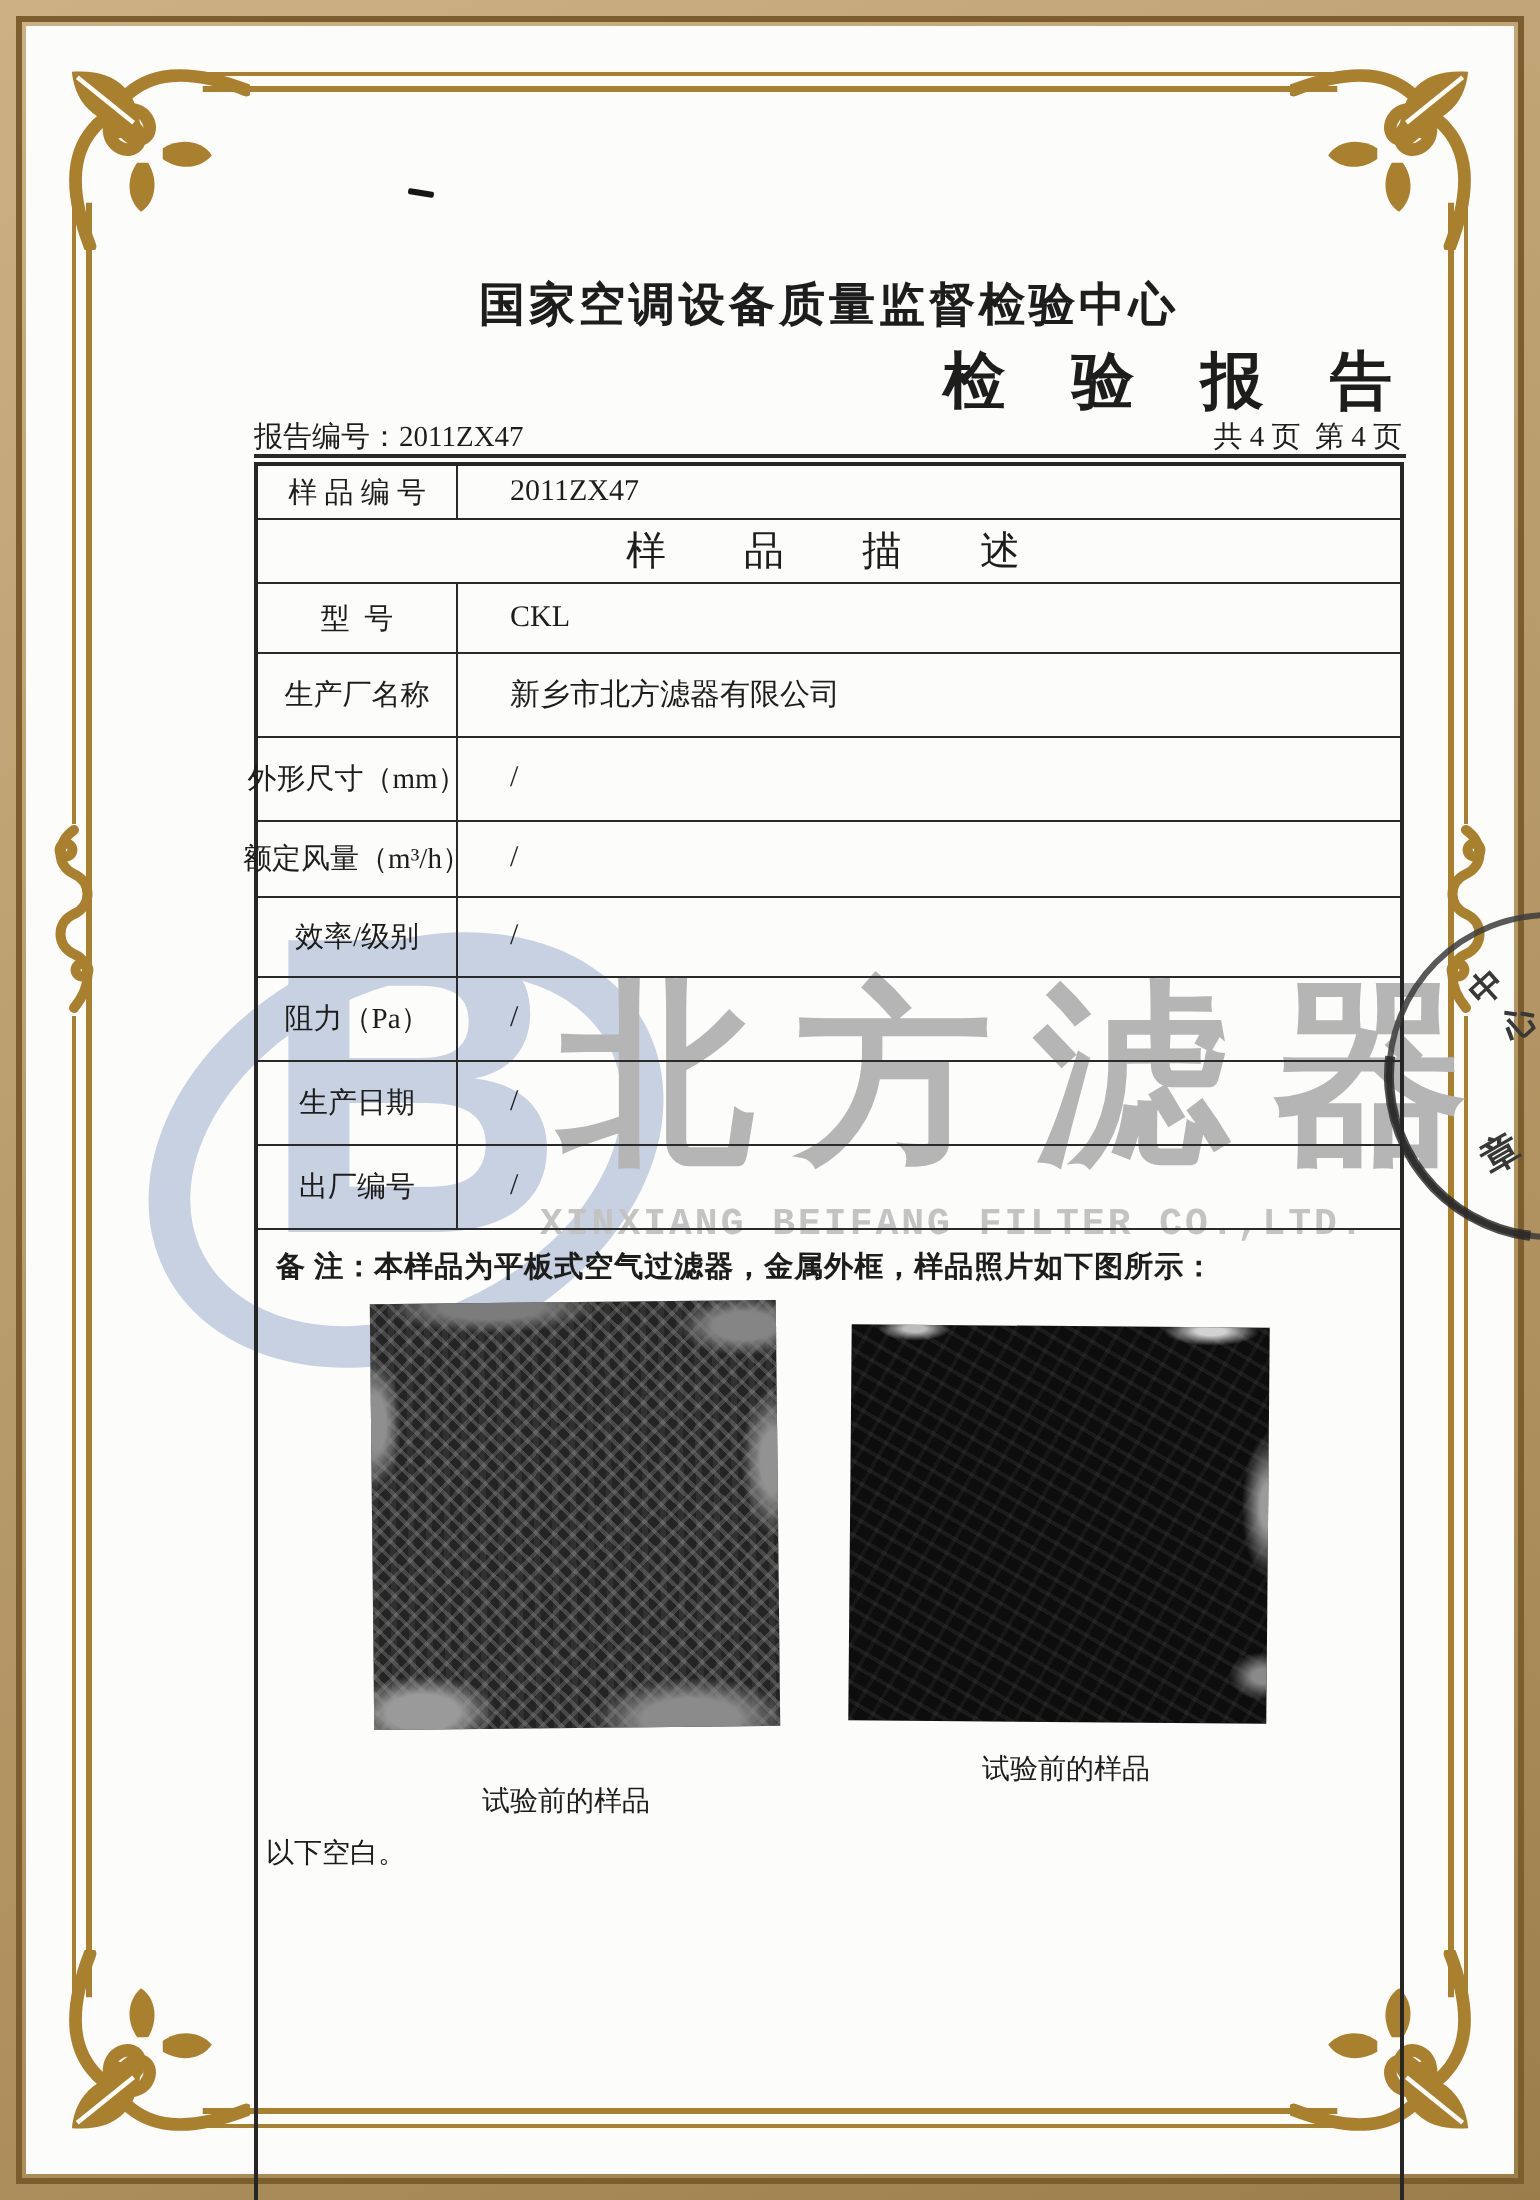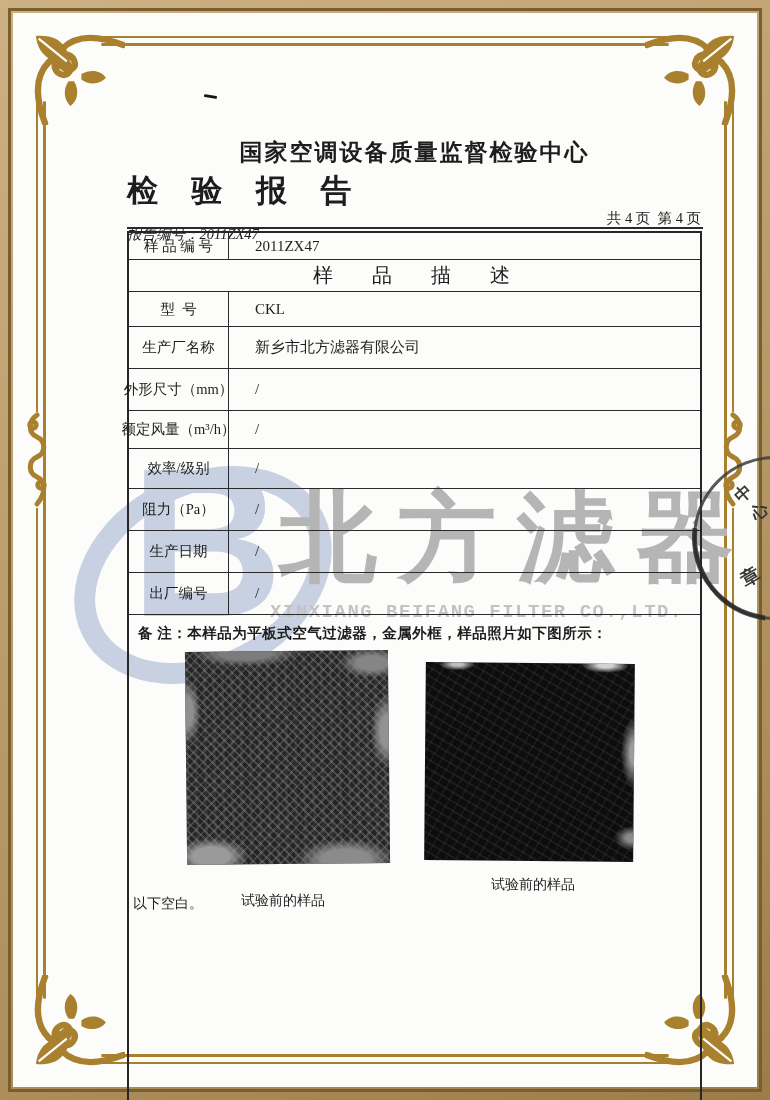--- a/index.html
+++ b/index.html
@@ -27,41 +27,41 @@
     font-weight:800;font-size:212px;color:#c5cfe0;line-height:1.2;}
   .wm-cn{position:absolute;left:279px;top:488px;font-family:"Liberation Sans",sans-serif;
     font-weight:700;font-size:98px;letter-spacing:21px;color:#b5b5b5;white-space:pre;line-height:1;}
   .wm-en{position:absolute;left:270px;top:601px;font-family:Liberation Mono, monospace;
     font-weight:700;font-size:19px;letter-spacing:1.5px;color:#c3c3c3;white-space:pre;}
 
   
   .content{position:absolute;left:0;top:0;width:770px;height:1100px;}
   .title-1{position:absolute;left:127px;top:137px;width:575px;text-align:center;
     font-size:23px;font-weight:700;letter-spacing:2px;white-space:pre;}
-  .title-2{position:absolute;left:127px;top:170px;width:575px;text-align:left;
+  .title-2{position:absolute;left:127px;top:170px;width:575px;text-align:right;
     font-size:31px;font-weight:700;letter-spacing:6px;white-space:pre;}
   .report-line{position:absolute;left:127px;top:209px;width:576px;font-size:14.5px;}
-  .report-no{position:absolute;left:0;top:16px;white-space:pre;font-style:italic;}
+  .report-no{position:absolute;left:0;top:0;white-space:pre;}
   .page-count{position:absolute;right:2px;top:0;white-space:pre;}
   .report-underline{position:absolute;left:127px;top:227px;width:576px;height:1.5px;background:#2a2a2a;}
 
   
   .doc-table{position:absolute;left:127px;top:231px;width:575px;height:877px;
     border:2px solid #262626;box-sizing:border-box;background:transparent;}
   .t-row{display:flex;box-sizing:border-box;border-bottom:1.5px solid #2a2a2a;}
   .t-label{width:100px;box-sizing:border-box;border-right:1.5px solid #2a2a2a;
     display:flex;align-items:center;justify-content:center;font-size:14.5px;
     text-align:center;white-space:pre;}
   .t-value{flex:1;display:flex;align-items:center;padding-left:26px;font-size:15px;white-space:pre;}
   .t-section{display:flex;align-items:center;justify-content:center;box-sizing:border-box;
     border-bottom:1.5px solid #2a2a2a;font-size:20px;letter-spacing:6px;white-space:pre;}
   .t-remark{position:relative;box-sizing:border-box;height:358px;}
   .remark-text{position:absolute;left:9px;top:9px;font-size:14.5px;font-weight:600;
     letter-spacing:.5px;white-space:pre;font-family:Liberation Serif, serif;}
-  .blank-note{position:absolute;left:4px;top:280px;font-size:14px;white-space:pre;font-family:Liberation Mono, monospace;}
+  .blank-note{position:absolute;left:4px;top:303px;font-size:14px;white-space:pre;font-family:Liberation Mono, monospace;}
   .caption{position:absolute;font-size:14px;white-space:pre;}
   .caption.before{left:112px;top:277px;}
   .caption.after{left:362px;top:261px;}
 
   
   .photo{position:absolute;}
   .photo-before{left:57px;top:36px;width:203px;height:213px;transform:rotate(-.6deg);
     background-color:#242424;
     background-image:
       radial-gradient(ellipse 60px 30px at 12% 96%, #9a9a9a 30%, transparent 62%),

